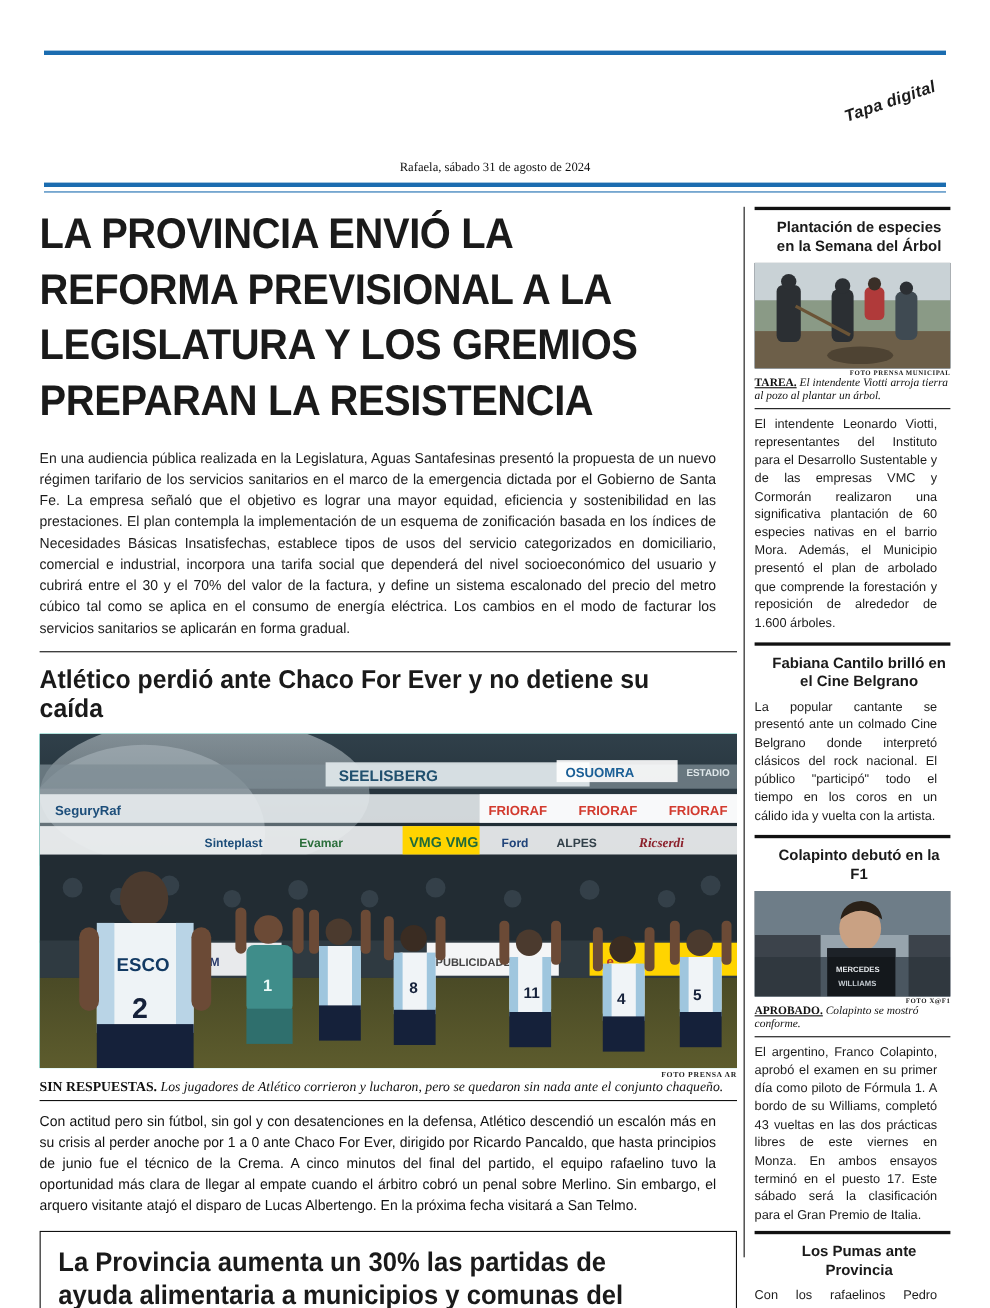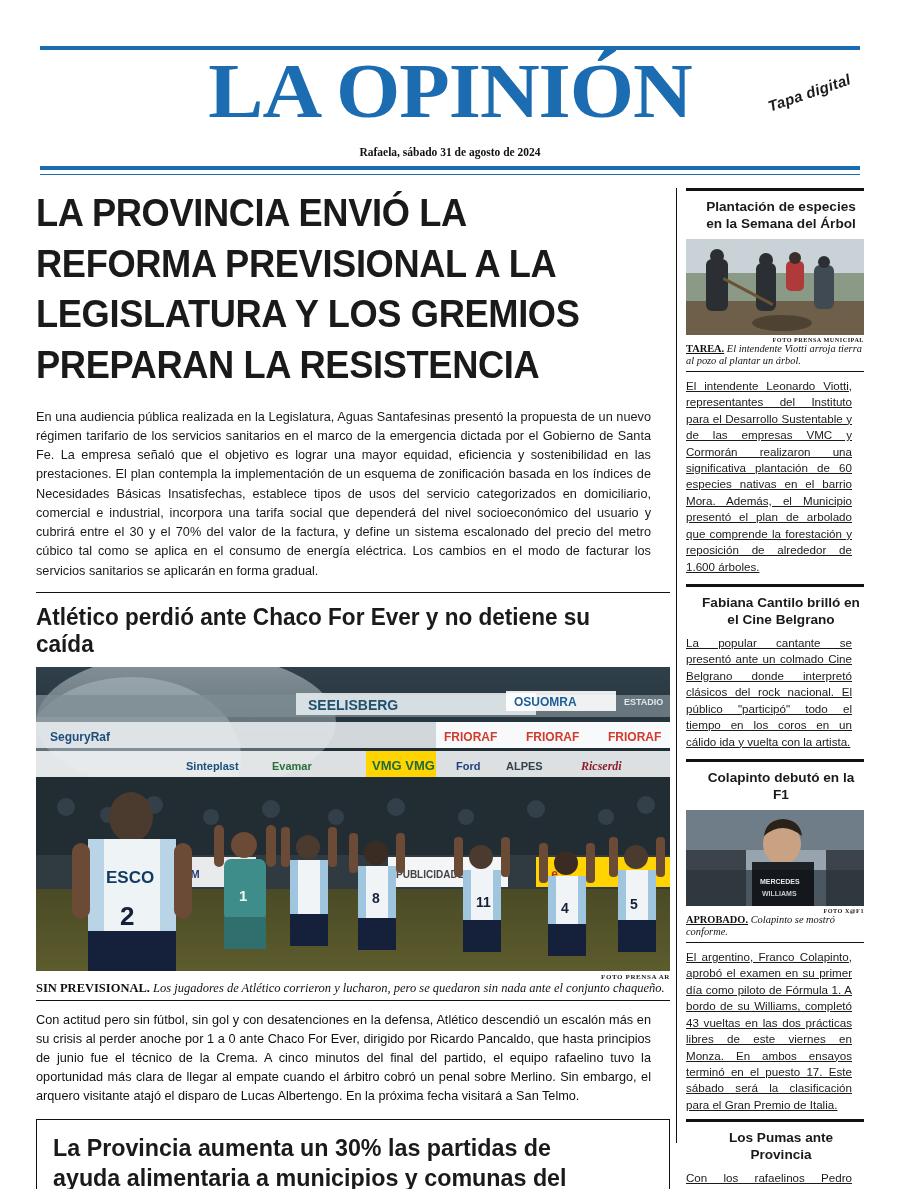--- a/index.html
+++ b/index.html
@@ -29,21 +29,21 @@
   .tapa-digital{
     position:absolute;right:48px;top:84px;
     transform:rotate(-19deg);
     font-size:15px;font-weight:bold;font-style:italic;
     color:#1a1a1a;
     letter-spacing:.3px;
   }
   .masthead-date{
     position:absolute;left:0;top:146px;width:900px;text-align:center;
     font-family:"Liberation Serif",serif;
-    font-weight:bold;font-size:11.5px;color:#111;
+    font-weight:normal;font-size:11.5px;color:#111;
   }
   .rule-blue-2{position:absolute;left:40px;top:166px;width:820px;height:4px;background:#1b6cb0;}
   .rule-thin{position:absolute;left:40px;top:174px;width:820px;height:1px;background:#1b6cb0;}
 
   
   .main-col{position:absolute;left:36px;top:188px;width:634px;}
   .side-col{position:absolute;left:686px;top:188px;width:178px;}
   .col-divider{position:absolute;left:676px;top:188px;width:1px;height:955px;background:#111;}
 
   
@@ -118,38 +118,34 @@
   }
   .side-cap{
     font-family:"Liberation Serif",serif;font-style:italic;font-size:10.4px;
     line-height:1.2;color:#111;
   }
   .side-cap b{font-style:normal;font-weight:bold;text-decoration:underline;}
   .side-body{
     font-size:11.6px;line-height:1.42;text-align:justify;color:#1a1a1a;
     margin:6px 12px 0 0;
     hyphens:auto;
-    text-decoration:underline;
   }
   .gap{height:9px;}
   .gap-s{height:6px;}
 
   
   .sky{position:absolute;inset:0;}
 </style>
 </head>
 <body>
 
 <div class="page">
 
   <div class="top-rule"></div>
 
-  <div class="masthead">
-    <div class="masthead-title">LA OPINIÓN</div>
-  </div>
   <div class="tapa-digital">Tapa digital</div>
   <div class="masthead-date">Rafaela, sábado 31 de agosto de 2024</div>
   <div class="rule-blue-2"></div>
   <div class="rule-thin"></div>
 
   <div class="col-divider"></div>
 
   <div class="main-col">
 
     <div class="lead-headline">LA PROVINCIA ENVIÓ LA REFORMA PREVISIONAL A LA LEGISLATURA Y LOS GREMIOS PREPARAN LA RESISTENCIA</div>
@@ -298,21 +294,21 @@
             <text x="594" y="242" font-family="Liberation Sans, sans-serif" font-size="14" font-weight="bold" fill="#15213a">5</text>
             <rect x="573" y="170" width="9" height="40" rx="4" fill="#6b4a36"></rect>
             <rect x="620" y="170" width="9" height="40" rx="4" fill="#6b4a36"></rect>
           </g>
         </g>
       </svg>
     </div>
 
     <div class="cap-credit">FOTO PRENSA AR</div>
     <div class="cap-line">
-      <b>SIN PREVISIONAL.</b>
+      <b>SIN RESPUESTAS.</b>
       <span>Los jugadores de Atlético corrieron y lucharon, pero se quedaron sin nada ante el conjunto chaqueño.</span>
     </div>
     <div class="cap-under"></div>
 
     <div class="sports-body">Con actitud pero sin fútbol, sin gol y con desatenciones en la defensa, Atlético descendió un escalón más en su crisis al perder anoche por 1 a 0 ante Chaco For Ever, dirigido por Ricardo Pancaldo, que hasta principios de junio fue el técnico de la Crema. A cinco minutos del final del partido, el equipo rafaelino tuvo la oportunidad más clara de llegar al empate cuando el árbitro cobró un penal sobre Merlino. Sin embargo, el arquero visitante atajó el disparo de Lucas Albertengo. En la próxima fecha visitará a San Telmo.</div>
 
     <div class="box-story">
       <div class="box-head">La Provincia aumenta un 30% las partidas de ayuda alimentaria a municipios y comunas del centro norte</div>
 
     </div>

